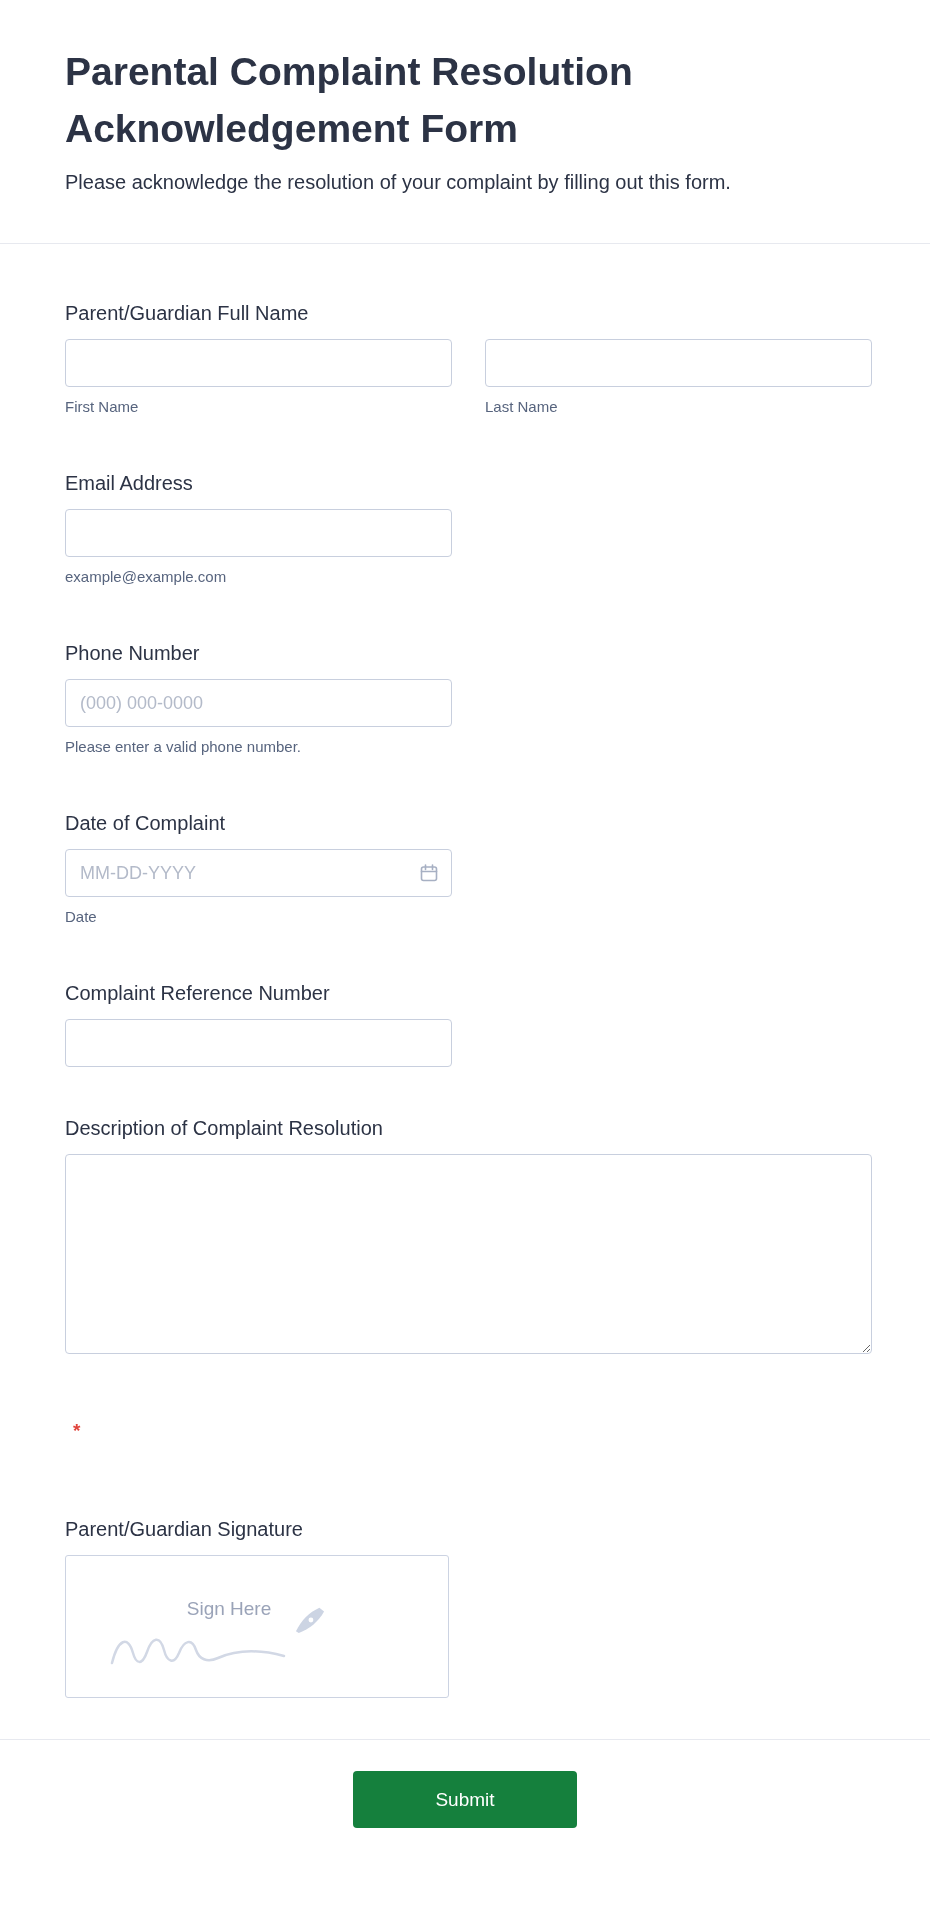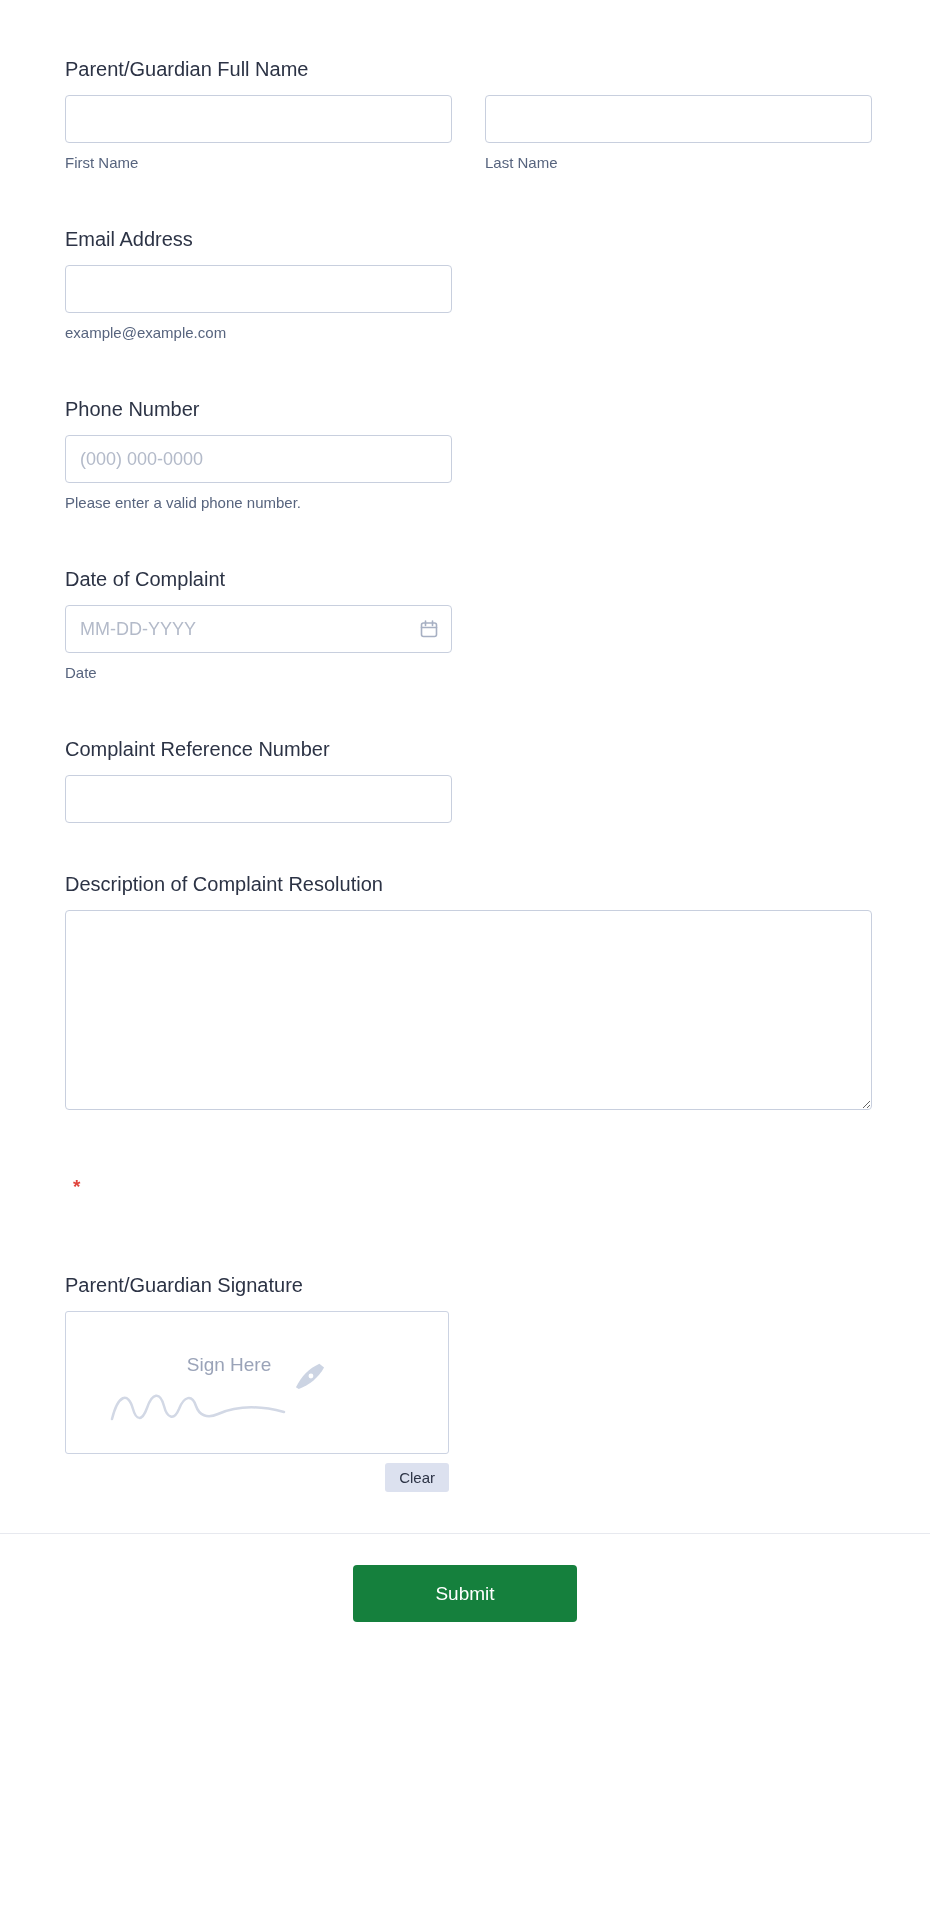--- a/index.html
+++ b/index.html
@@ -178,20 +178,24 @@
     font-size: 19px;
     font-family: inherit;
     cursor: pointer;
   }
 </style>
 </head>
 <body>
 
 <div class="page">
 
+  <header class="form-header">
+    <h1 class="form-title">Parental Complaint Resolution Acknowledgement Form</h1>
+    <p class="form-subtitle">Please acknowledge the resolution of your complaint by filling out this form.</p>
+  </header>
 
   <main class="form-body">
 
     <div class="field">
       <label class="field-label">Parent/Guardian Full Name</label>
       <div class="name-row">
         <div class="name-col">
           <input type="text" class="text-input" style="">
           <div class="sublabel">First Name</div>
         </div>
@@ -252,23 +256,20 @@
             <span>Sign Here</span>
             <svg class="pen-icon-svg" width="34" height="30" viewBox="0 0 36 32">
               <path d="M3 29 C9 17 17 9 28 4 L33 8 C27 19 18 26 6 31 Z" fill="#ccd4e3"></path>
               <circle cx="19" cy="17" r="2.6" fill="#ffffff"></circle>
             </svg>
           </div>
           <svg class="squiggle" width="180" height="52" viewBox="0 0 180 52">
             <path d="M4 40 C 10 16, 20 12, 25 30 C 28 41, 34 43, 39 29 C 44 14, 52 12, 56 27 C 59 39, 66 42, 71 30 C 76 17, 84 15, 88 27 C 91 36, 99 40, 110 35 C 128 27, 150 26, 176 33" stroke="#d2d8e5" stroke-width="2.5" fill="none" stroke-linecap="round"></path>
           </svg>
         </div>
-        <div class="clear-row">
-          <button class="clear-btn">Clear</button>
-        </div>
       </div>
     </div>
 
   </main>
 
   <footer class="form-footer">
     <button class="submit-btn" style="background-color: #15803d;">Submit</button>
   </footer>
 
 </div>

